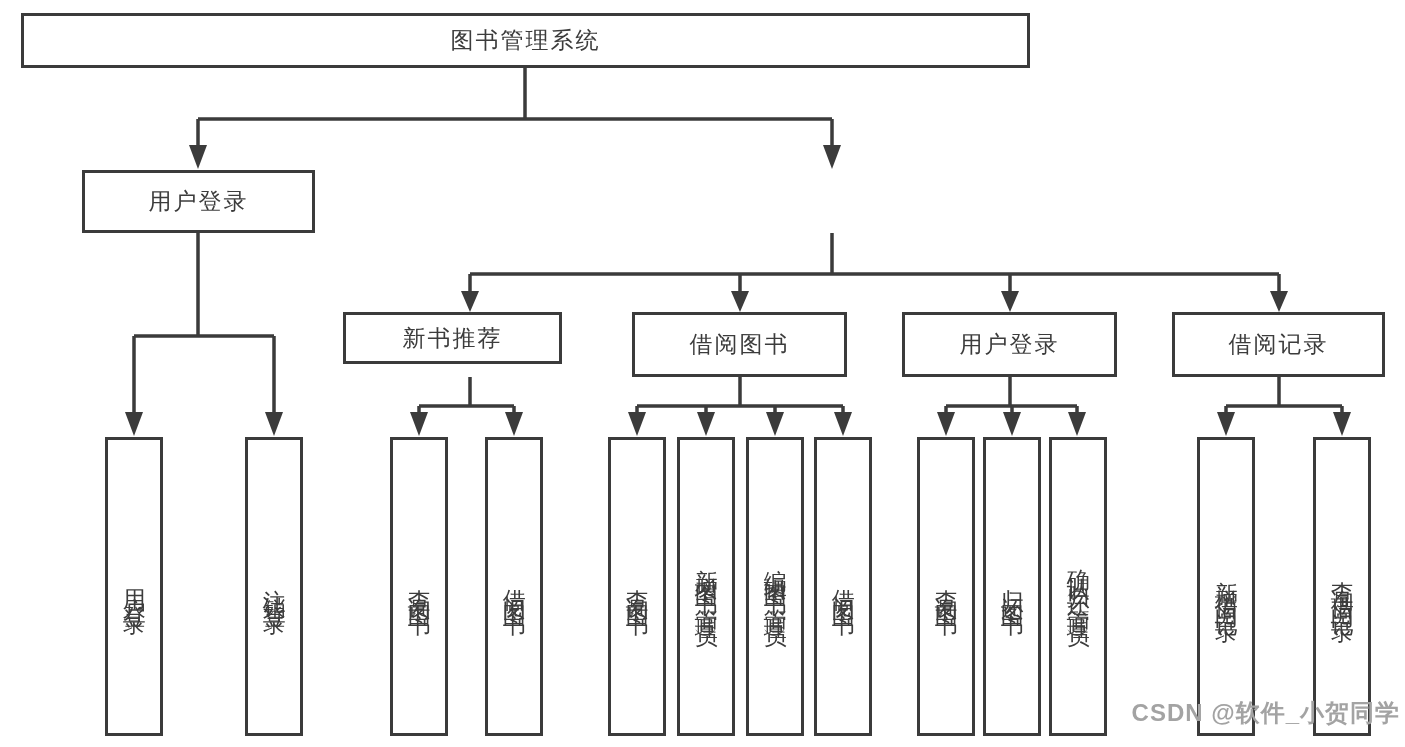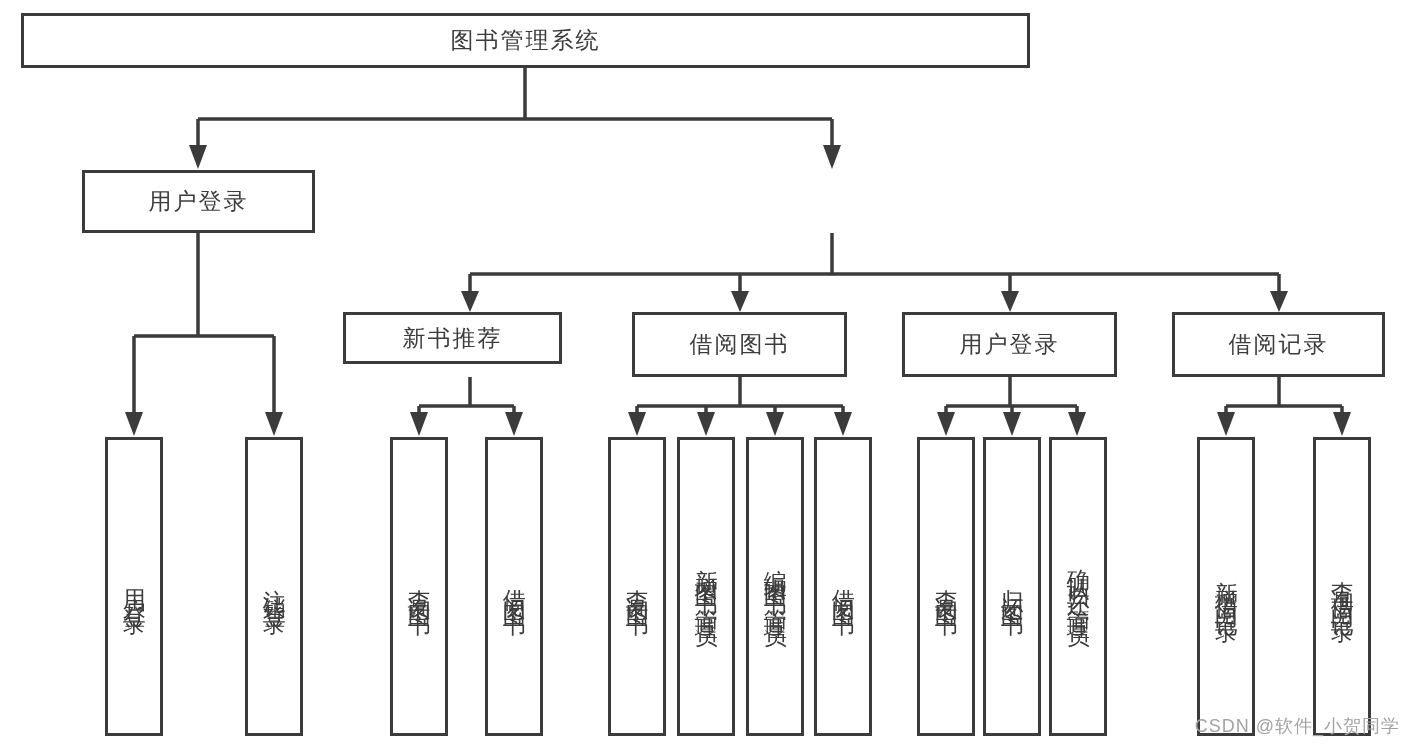--- a/index.html
+++ b/index.html
@@ -48,26 +48,27 @@
   }
   .vbox {
     writing-mode: vertical-rl;
     font-size: 23px;
     letter-spacing: 8px;
     line-height: 1.1;
   }
   .watermark {
     position: absolute;
     right: 5px;
-    bottom: 9px;
-    font-size: 18px;
+    bottom: 18px;
+    font-size: 24px;
     letter-spacing: 1px;
     color: var(--wm, #a3a3a3);
     z-index: 5;
     white-space: nowrap;
+    font-weight: bold;
   }
 </style>
 </head>
 <body>
 
 <div id="canvas">
 
   <svg id="connectors" width="1405" height="747" viewBox="0 0 1405 747" xmlns="http://www.w3.org/2000/svg">
 
     <path class="conn-line" d="

